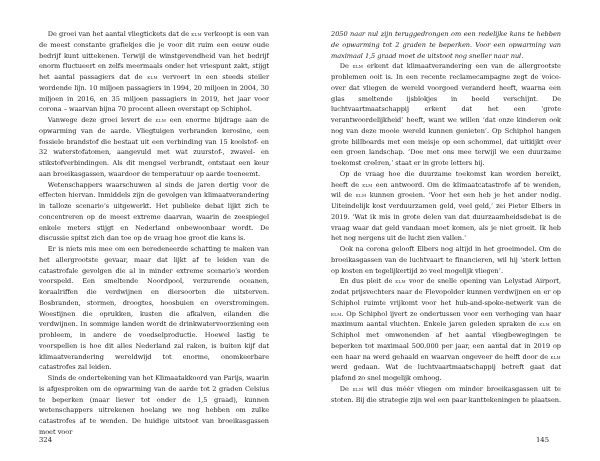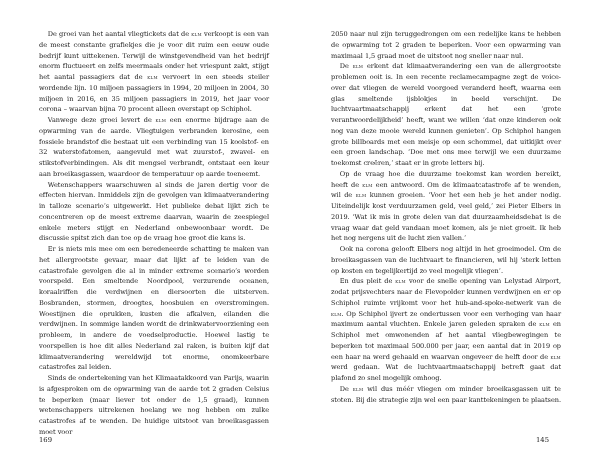--- a/index.html
+++ b/index.html
@@ -39,20 +39,21 @@
       letter-spacing: -0.02px;
     }
     .page.left .text-block  { left: 39px; }
     .page.right .text-block { left: 31px; }
     .text-block p {
       margin: 0;
       text-indent: 1.35em;
     }
     .text-block p.no-indent {
       text-indent: 0;
+      font-style: italic;
     }
     .sc {
       font-variant: small-caps;
       font-size: 0.85em;
       letter-spacing: 0.05em;
     }
     .folio {
       position: absolute;
       top: 435px;
       font-size: 6.8px;
@@ -67,21 +68,21 @@
 <div class="spread">
 
   <div class="page left">
     <div class="text-block">
       <p>De groei van het aantal vliegtickets dat de <span class="sc">klm</span> verkoopt is een van de meest constante grafiekjes die je voor dit ruim een eeuw oude bedrijf kunt uittekenen. Terwijl de winstgevendheid van het bedrijf enorm fluctueert en zelfs meermaals onder het vriespunt zakt, stijgt het aantal passagiers dat de <span class="sc">klm</span> vervoert in een steeds steiler wordende lijn. 10 miljoen passagiers in 1994, 20 miljoen in 2004, 30 miljoen in 2016, en 35 miljoen passagiers in 2019, het jaar voor corona – waarvan bijna 70 procent alleen overstapt op Schiphol.</p>
       <p>Vanwege deze groei levert de <span class="sc">klm</span> een enorme bijdrage aan de opwarming van de aarde. Vliegtuigen verbranden kerosine, een fossiele brandstof die bestaat uit een verbinding van 15 koolstof- en 32 waterstofatomen, aangevuld met wat zuurstof-, zwavel- en stikstofverbindingen. Als dit mengsel verbrandt, ontstaat een keur aan broeikasgassen, waardoor de temperatuur op aarde toeneemt.</p>
       <p>Wetenschappers waarschuwen al sinds de jaren dertig voor de effecten hiervan. Inmiddels zijn de gevolgen van klimaatverandering in talloze scenario’s uitgewerkt. Het publieke debat lijkt zich te concentreren op de meest extreme daarvan, waarin de zeespiegel enkele meters stijgt en Nederland onbewoonbaar wordt. De discussie spitst zich dan toe op de vraag hoe groot die kans is.</p>
       <p>Er is niets mis mee om een beredeneerde schatting te maken van het allergrootste gevaar, maar dat lijkt af te leiden van de catastrofale gevolgen die al in minder extreme scenario’s worden voorspeld. Een smeltende Noordpool, verzurende oceanen, koraalriffen die verdwijnen en diersoorten die uitsterven. Bosbranden, stormen, droogtes, hoosbuien en overstromingen. Woestijnen die oprukken, kusten die afkalven, eilanden die verdwijnen. In sommige landen wordt de drinkwatervoorziening een probleem, in andere de voedselproductie. Hoewel lastig te voorspellen is hoe dit alles Nederland zal raken, is buiten kijf dat klimaatverandering wereldwijd tot enorme, onomkeerbare catastrofes zal leiden.</p>
       <p>Sinds de ondertekening van het Klimaatakkoord van Parijs, waarin is afgesproken om de opwarming van de aarde tot 2 graden Celsius te beperken (maar liever tot onder de 1,5 graad), kunnen wetenschappers uitrekenen hoelang we nog hebben om zulke catastrofes af te wenden. De huidige uitstoot van broeikasgassen moet voor</p>
     </div>
-    <div class="folio">169</div>
+    <div class="folio">324</div>
   </div>
 
   <div class="page right">
     <div class="text-block">
       <p class="no-indent">2050 naar nul zijn teruggedrongen om een redelijke kans te hebben de opwarming tot 2 graden te beperken. Voor een opwarming van maximaal 1,5 graad moet de uitstoot nog sneller naar nul.</p>
       <p>De <span class="sc">klm</span> erkent dat klimaatverandering een van de allergrootste problemen ooit is. In een recente reclamecampagne zegt de voice-over dat vliegen de wereld voorgoed veranderd heeft, waarna een glas smeltende ijsblokjes in beeld verschijnt. De luchtvaartmaatschappij erkent dat het een ‘grote verantwoordelijkheid’ heeft, want we willen ‘dat onze kinderen ook nog van deze mooie wereld kunnen genieten’. Op Schiphol hangen grote billboards met een meisje op een schommel, dat uitkijkt over een groen landschap. ‘Doe met ons mee terwijl we een duurzame toekomst creëren,’ staat er in grote letters bij.</p>
       <p>Op de vraag hoe die duurzame toekomst kan worden bereikt, heeft de <span class="sc">klm</span> een antwoord. Om de klimaatcatastrofe af te wenden, wil de <span class="sc">klm</span> kunnen groeien. ‘Voor het een heb je het ander nodig. Uiteindelijk kost verduurzamen geld, veel geld,’ zei Pieter Elbers in 2019. ‘Wat ik mis in grote delen van dat duurzaamheidsdebat is de vraag waar dat geld vandaan moet komen, als je niet groeit. Ik heb het nog nergens uit de lucht zien vallen.’</p>
       <p>Ook na corona gelooft Elbers nog altijd in het groeimodel. Om de broeikasgassen van de luchtvaart te financieren, wil hij ‘sterk letten op kosten en tegelijkertijd zo veel mogelijk vliegen’.</p>
       <p>En dus pleit de <span class="sc">klm</span> voor de snelle opening van Lelystad Airport, zodat prijsvechters naar de Flevopolder kunnen verdwijnen en er op Schiphol ruimte vrijkomt voor het hub-and-spoke-netwerk van de <span class="sc">klm</span>. Op Schiphol ijvert ze ondertussen voor een verhoging van haar maximum aantal vluchten. Enkele jaren geleden spraken de <span class="sc">klm</span> en Schiphol met omwonenden af het aantal vliegbewegingen te beperken tot maximaal 500.000 per jaar, een aantal dat in 2019 op een haar na werd gehaald en waarvan ongeveer de helft door de <span class="sc">klm</span> werd gedaan. Wat de luchtvaartmaatschappij betreft gaat dat plafond zo snel mogelijk omhoog.</p>
       <p>De <span class="sc">klm</span> wil dus méér vliegen om minder broeikasgassen uit te stoten. Bij die strategie zijn wel een paar kanttekeningen te plaatsen.</p>

